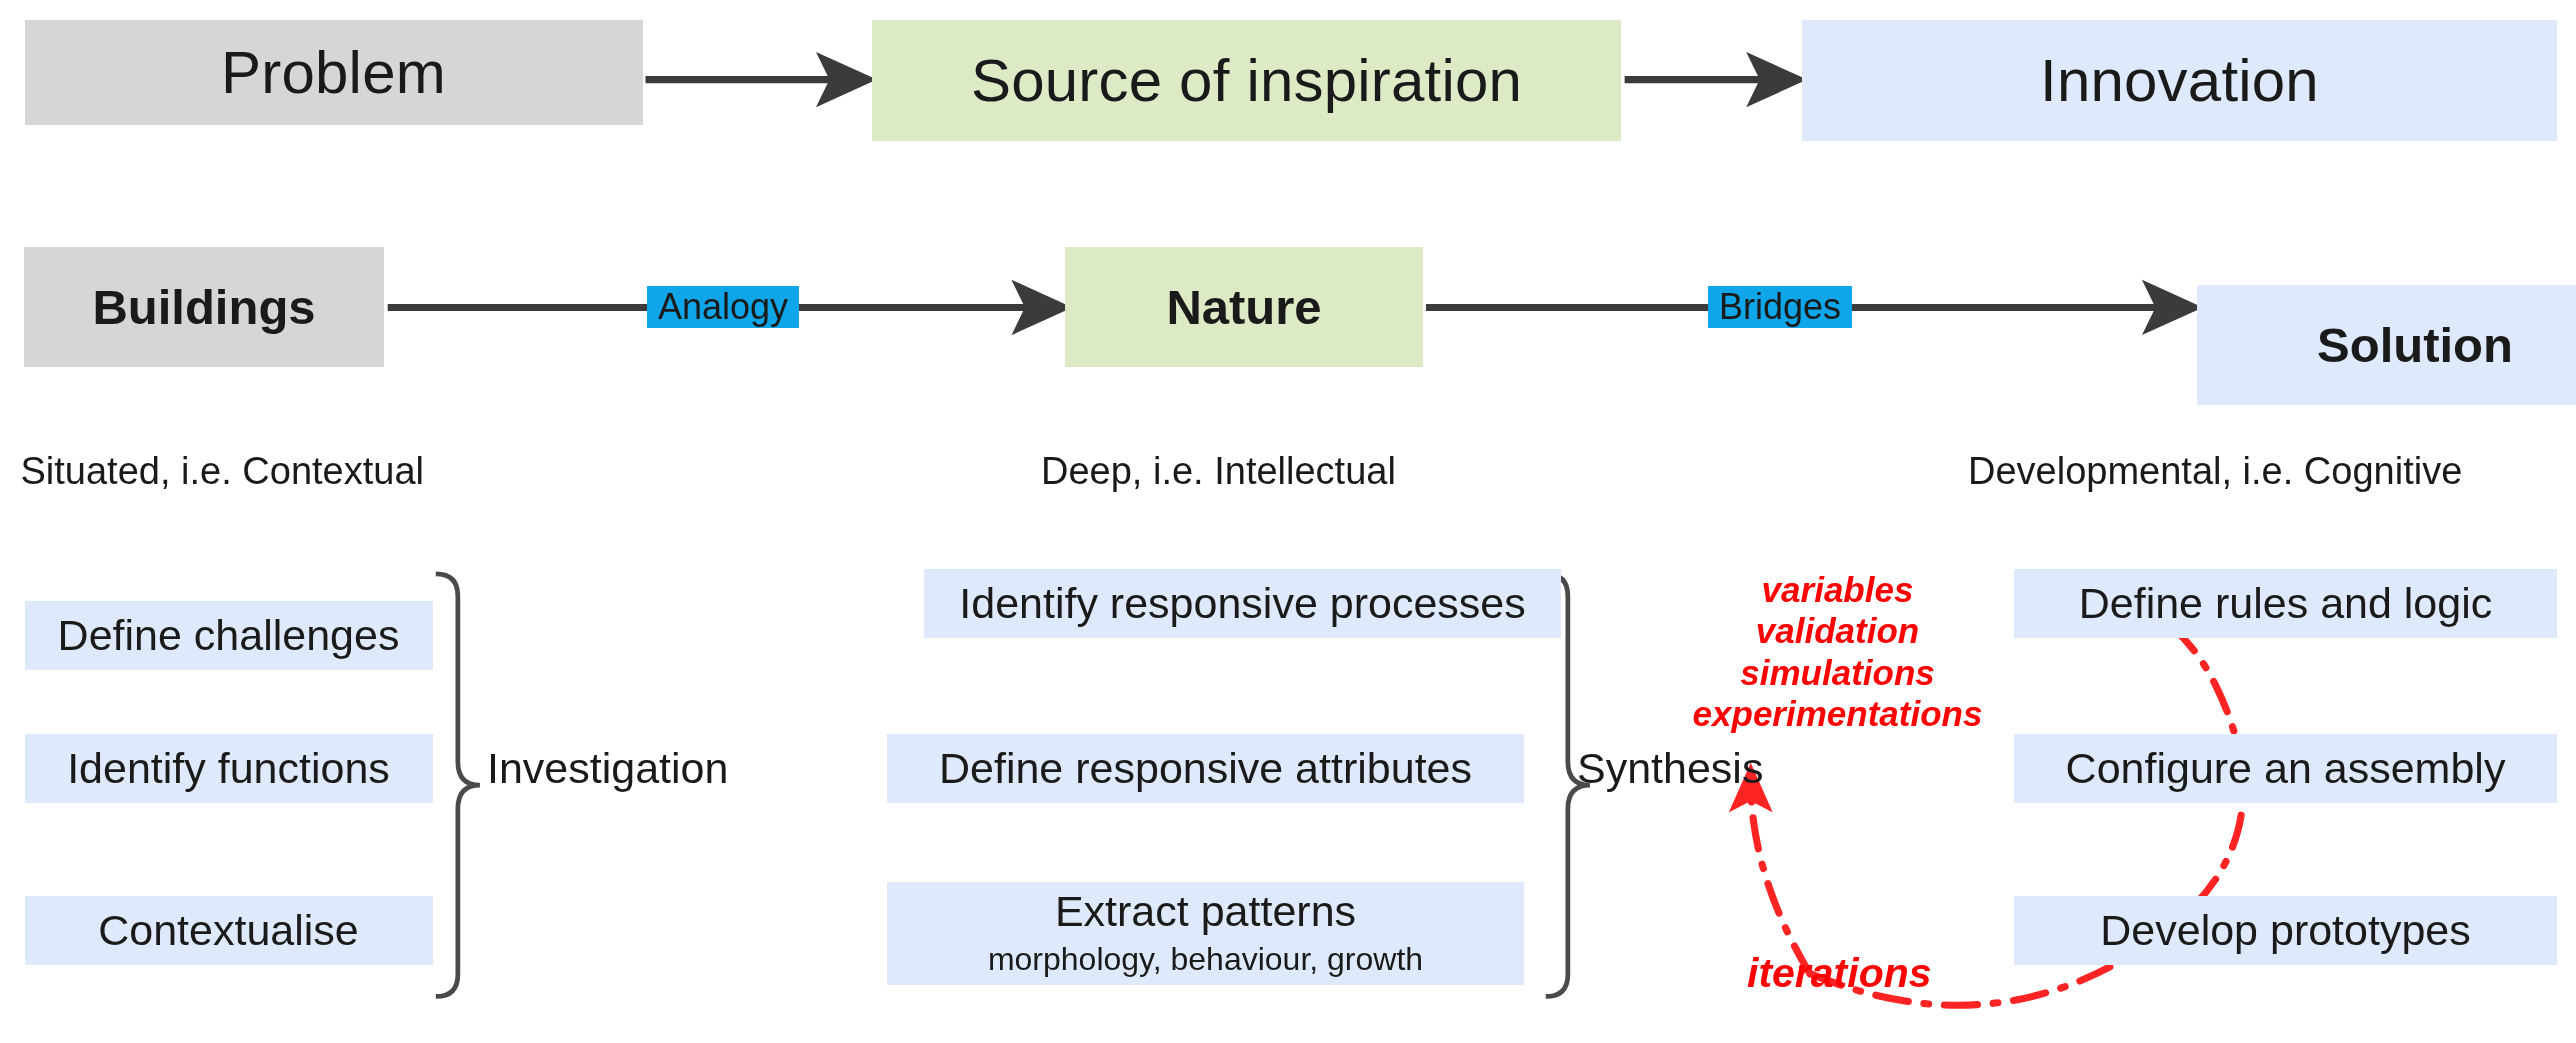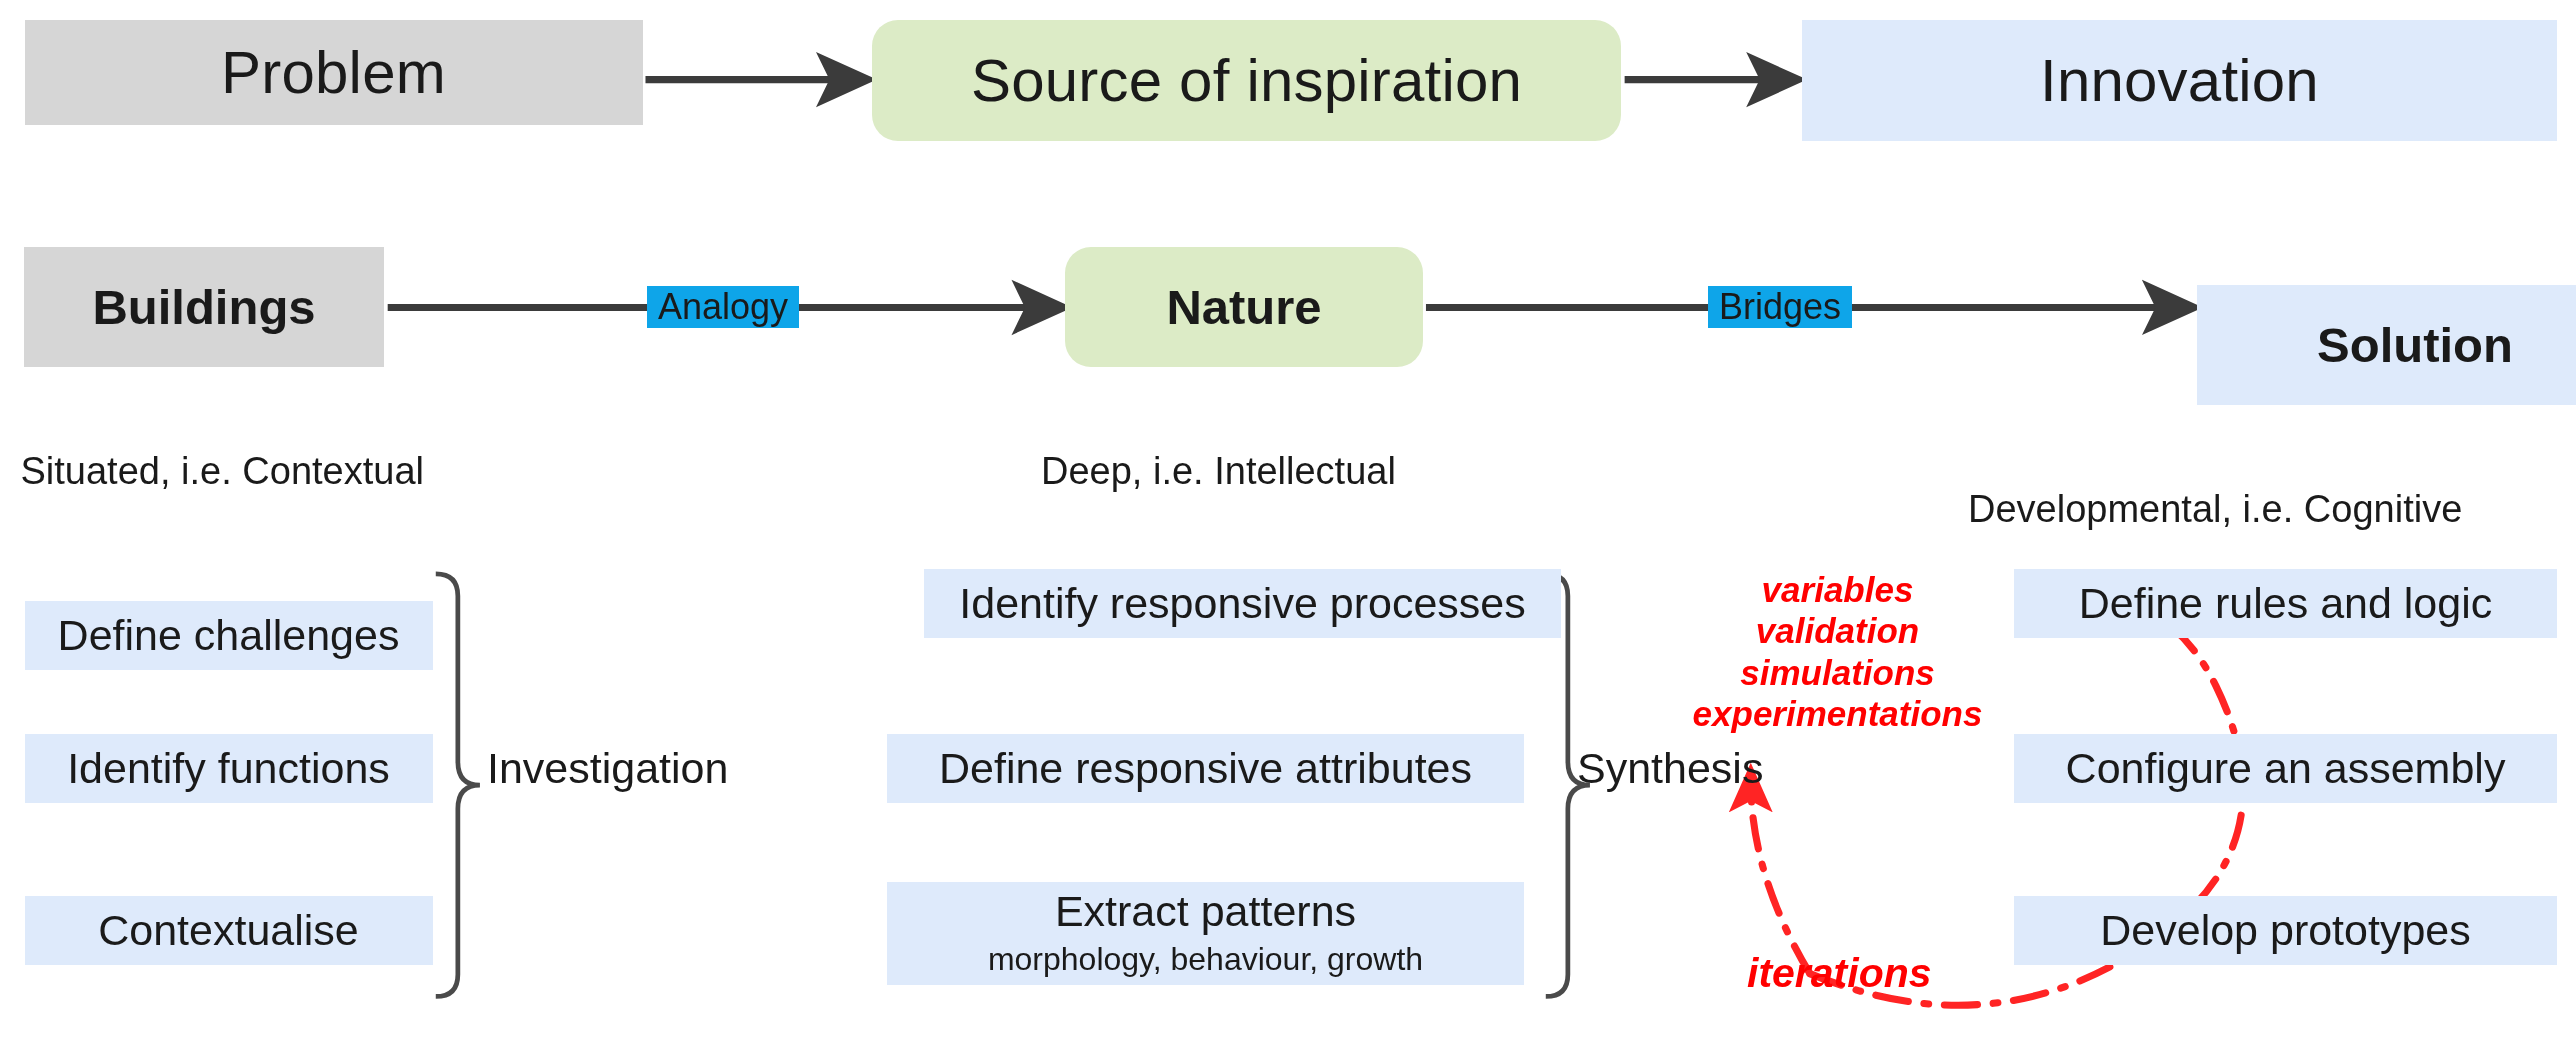--- a/index.html
+++ b/index.html
@@ -1,20 +1,20 @@
 <!DOCTYPE html>
 <html style="font-size:12.6px"><head>
 <meta charset="utf-8">
 <style>
   html,body{margin:0;padding:0;background:#fff;}
   body{width:2576px;height:1043px;position:relative;font-family:"Liberation Sans",sans-serif;color:#1a1a1a;overflow:hidden;}
   #stage{position:relative;width:2576px;height:1043px;}
   .box{position:absolute;display:flex;align-items:center;justify-content:center;text-align:center;box-sizing:border-box;}
   .gray{background:#d6d6d6;}
-  .green{background:#dcebc6;border-radius:26px;}
+  .green{background:#dcebc6;}
   .blue{background:#deeafb;}
   .t-row1{font-size:60px;font-weight:400;letter-spacing:0.2px;}
   .t-row2{font-size:49px;font-weight:700;}
   .caption{position:absolute;font-size:38px;font-weight:400;white-space:nowrap;}
   .svgl{position:absolute;left:0;top:0;width:2576px;height:1043px;overflow:visible;pointer-events:none;}
   .edge-label{position:absolute;font-size:36px;background:#0ea5e9;padding:0 11px;white-space:nowrap;}
   .stepbox{position:absolute;background:#deeafb;display:flex;flex-direction:column;align-items:center;justify-content:center;box-sizing:border-box;}
   .step-main{font-size:43px;line-height:1.05;}
   .step-sub{font-size:32px;line-height:1.1;margin-top:8px;}
   .brace-label{position:absolute;font-size:43px;white-space:nowrap;}
@@ -77,21 +77,21 @@
   <div class="edge-label" style="left:1708px;top:286px;">
     <span>Bridges</span>
   </div>
 
   <div class="box blue t-row2" style="left:2197px;top:247px;width:436px;height:120px;margin-top:38px;">
     <span>Solution</span>
   </div>
 
   <div class="caption" style="left:20.5px;top:450px;">Situated, i.e. Contextual</div>
   <div class="caption" style="left:1041px;top:450px;">Deep, i.e. Intellectual</div>
-  <div class="caption" style="left:1968px;top:450px;margin-top:38px;">Developmental, i.e. Cognitive</div>
+  <div class="caption" style="left:1968px;top:450px;">Developmental, i.e. Cognitive</div>
 
   <div class="stepbox" style="left:24.5px;top:601px;width:408px;height:69px;">
     <span class="step-main">Define challenges</span>
   </div>
   <div class="stepbox" style="left:24.5px;top:734px;width:408px;height:69px;">
     <span class="step-main">Identify functions</span>
   </div>
   <div class="stepbox" style="left:24.5px;top:896px;width:408px;height:69px;">
     <span class="step-main">Contextualise</span>
   </div>

